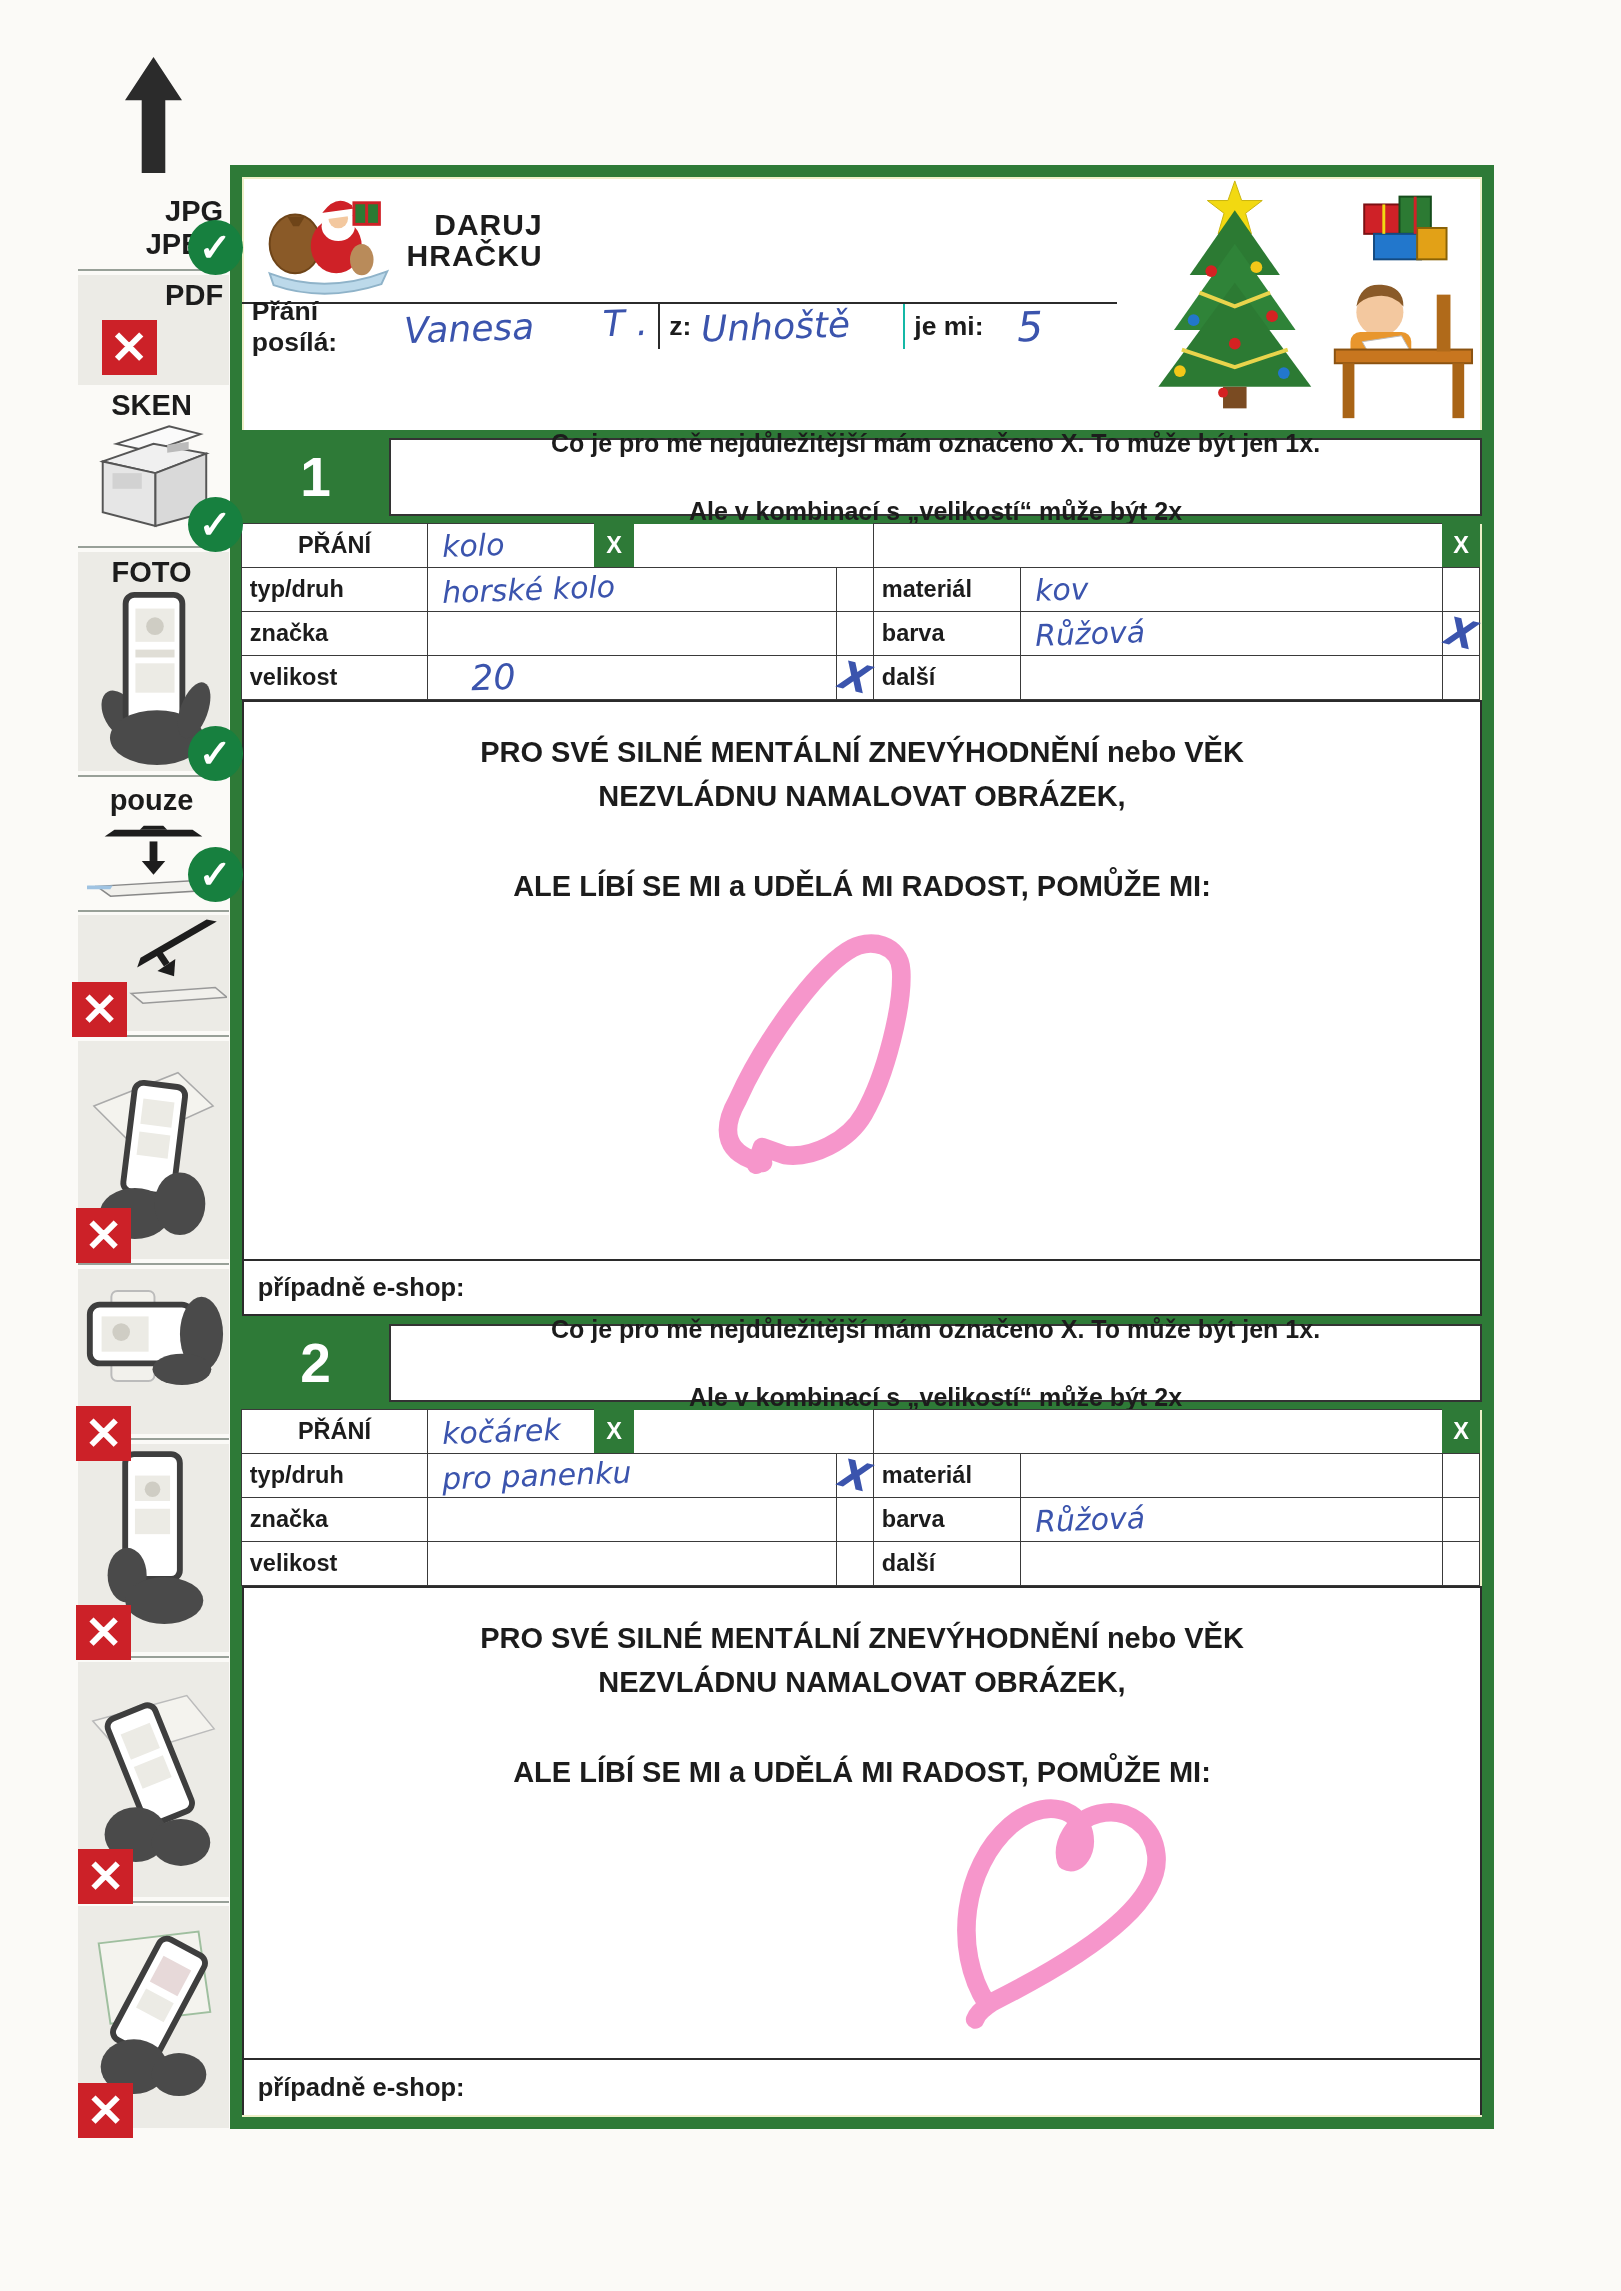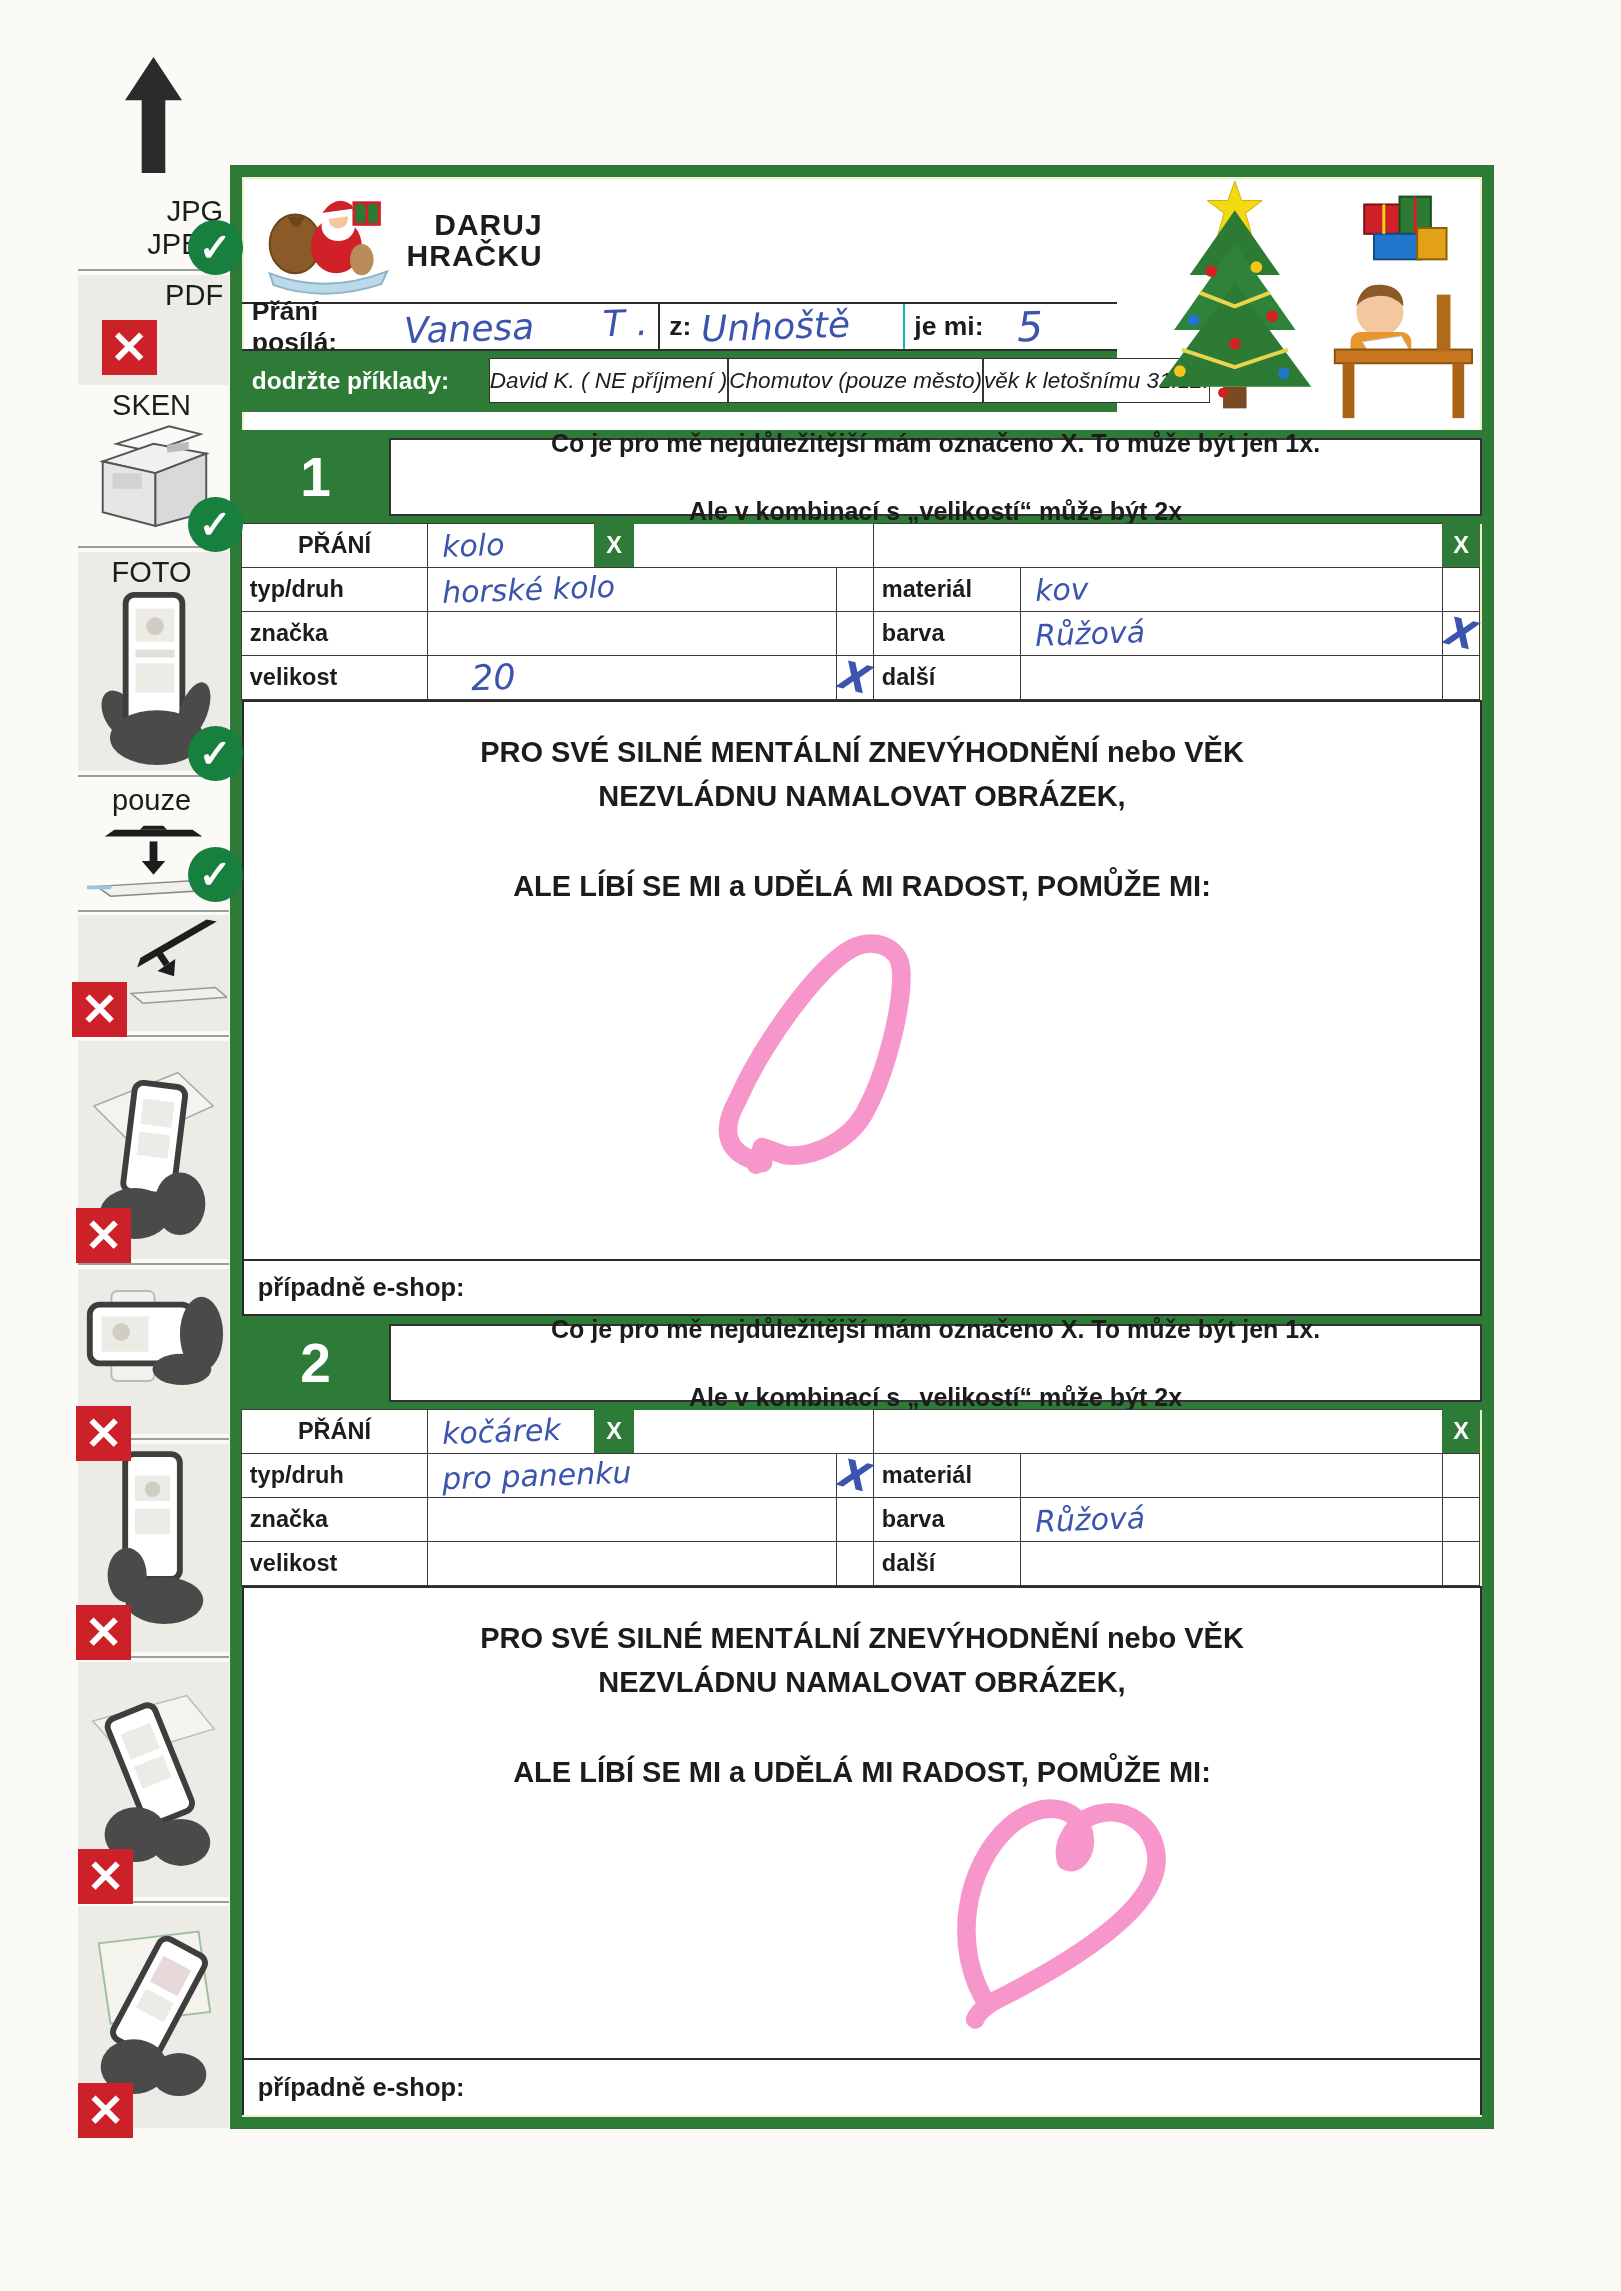--- a/index.html
+++ b/index.html
@@ -8,21 +8,21 @@
     width:1621px; height:2292px; position:relative;
     background:#fbfaf7; font-family:"Liberation Sans", sans-serif; color:#1c1c1c;
     overflow:hidden;
   }
 
   
   .sidebar { position:absolute; left:78px; top:55px; width:151px; }
   .sb-block { position:relative; padding:3.9px 2px; }
   .sb-grey { background:#ecebe6; }
   .sb-divider { border:none; border-top:2px solid #98a098; margin:3.9px 0; }
-  .fmt-label { text-align:right; font-weight:normal; font-size:29px; line-height:1.15; padding-right:3.9px; }
+  .fmt-label { text-align:right; font-weight:bold; font-size:29px; line-height:1.15; padding-right:3.9px; }
   .check {
     width:55px; height:55px; border-radius:50%; background:#17803f; color:#fff;
     display:flex; align-items:center; justify-content:center; font-size:39px; font-weight:bold;
   }
   .check-float { position:absolute; right:-13.7px; bottom:-9.8px; z-index:3; }
   .xbox {
     width:55px; height:55px; background:#cc2128; color:#fff;
     display:flex; align-items:center; justify-content:center; font-size:45px; font-weight:bold;
   }
   .sb-icon { display:block; margin:0 auto; }
@@ -313,26 +313,20 @@
         <div class="s2">
           <span>z:</span>
           <span class="hw hw-lg">Unhoště</span>
         </div>
         <div class="s3">
           <span>je mi:</span>
           <span class="hw hw-lg" style="margin-left:33px; font-size:41px;">5</span>
         </div>
       </div>
 
-      <div class="examples">
-        <div class="ex-label">dodržte příklady:</div>
-        <div class="ex-box exb1">David K. ( NE příjmení )</div>
-        <div class="ex-box exb2">Chomutov  (pouze město)</div>
-        <div class="ex-box exb3">věk k letošnímu 31.12.</div>
-      </div>
 
     </div>
 
     <div class="top-right">
       <svg width="365" height="249" viewBox="0 0 372 254">
         <polygon points="120,4 127,24 148,24 131,37 137,58 120,45 103,58 109,37 92,24 113,24" fill="#f2d911" stroke="#c9b30e"></polygon>
         <polygon points="120,34 74,100 166,100" fill="#2c7a33"></polygon>
         <polygon points="120,68 58,156 182,156" fill="#2f8338"></polygon>
         <polygon points="120,108 42,214 198,214" fill="#2c7a33"></polygon>
         <rect x="108" y="214" width="24" height="22" fill="#7a4b22"></rect>

